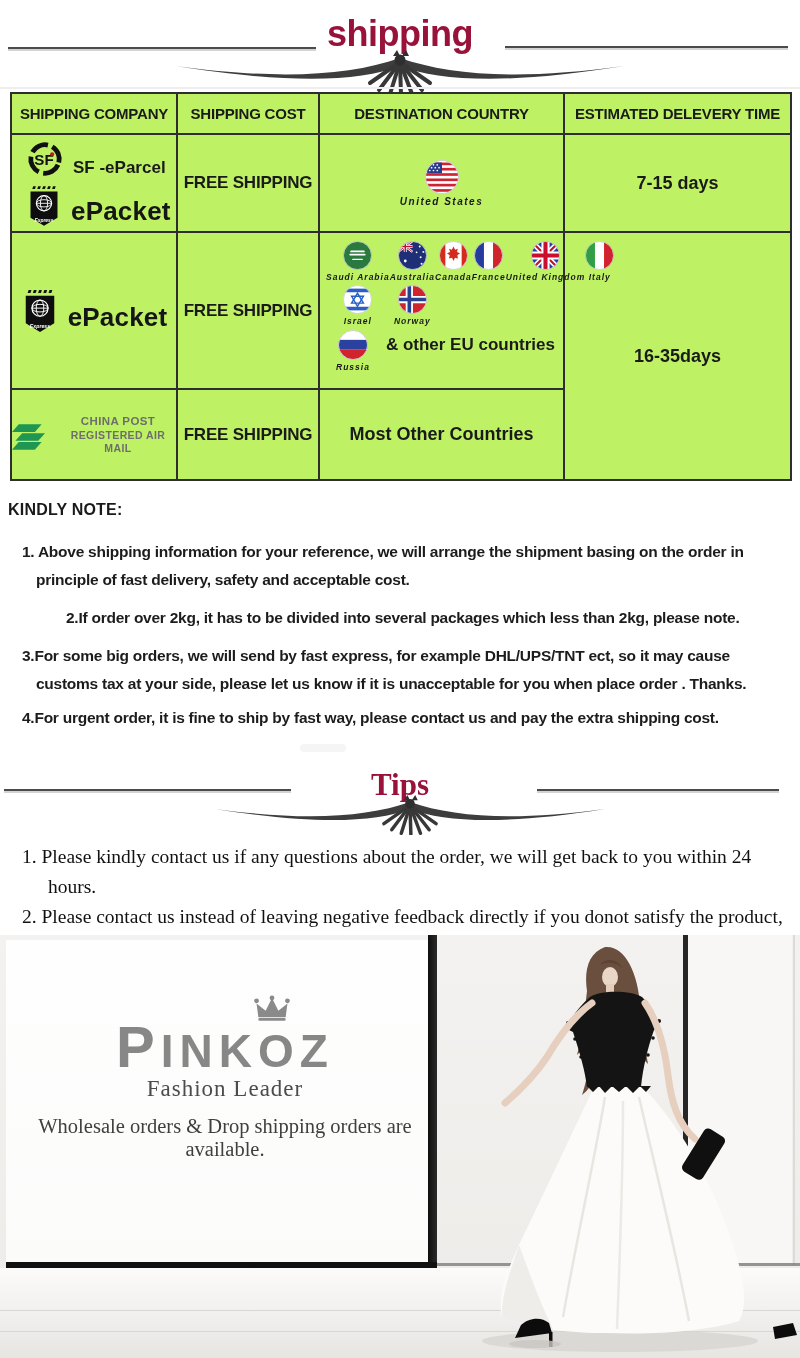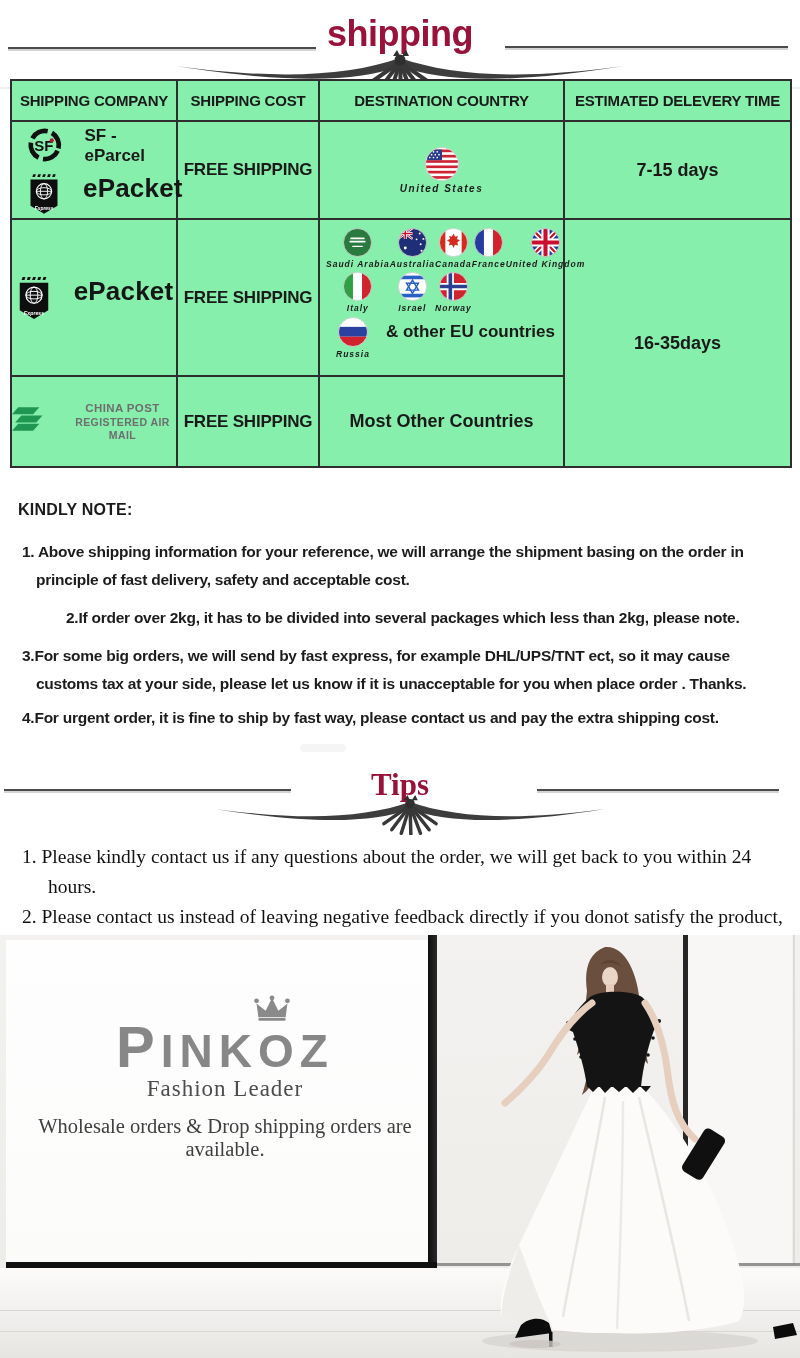--- a/index.html
+++ b/index.html
@@ -13,45 +13,45 @@
   #tips-title{top:767px;font-family:"Liberation Serif",serif;font-weight:700;font-size:31px;}
   .rule{height:2px;background:#4b4b4b;box-shadow:0 2px 0 rgba(80,80,80,.25);}
   #rule-s-l{left:8px;top:47px;width:308px;}
   #rule-s-r{left:505px;top:46px;width:283px;}
   #rule-t-l{left:4px;top:789px;width:287px;}
   #rule-t-r{left:537px;top:789px;width:242px;}
   .faint-band{left:0;top:87px;width:800px;height:2px;background:#efeeee;}
   .ghost{left:300px;top:744px;width:46px;height:8px;background:#f5f5f5;border-radius:4px;}
 
   
-  #ship-table{left:10px;top:79px;width:778px;border:2px solid var(--table-border,#2e2e2e);
-    display:grid;grid-template-columns:166px 142px 245px 1fr;grid-template-rows:41px 98px 157px 89px;background:#86efac;}
+  #ship-table{left:10px;top:92px;width:778px;border:2px solid var(--table-border,#2e2e2e);
+    display:grid;grid-template-columns:166px 142px 245px 1fr;grid-template-rows:41px 98px 157px 89px;background:#bef264;}
   .cell{border-right:2px solid var(--table-border,#2e2e2e);border-bottom:2px solid var(--table-border,#2e2e2e);
     display:flex;align-items:center;justify-content:center;flex-direction:column;overflow:visible;}
   .cell.lc{border-right:none;}
   .cell.lr{border-bottom:none;}
   .th{font-size:15px;font-weight:bold;letter-spacing:-.2px;white-space:nowrap;}
   .bold-val{font-size:17px;font-weight:bold;letter-spacing:-.2px;}
   .days{font-size:18px;font-weight:bold;}
   .company-col{align-items:flex-start;justify-content:center;gap:7px;padding-left:14px;}
-  .logo-row{display:flex;align-items:flex-start;gap:21px;}
+  .logo-row{display:flex;align-items:flex-end;gap:9px;}
   .sf-label{font-size:17px;font-weight:bold;}
   .epk-label{font-size:26px;font-weight:bold;letter-spacing:.2px;color:#161616;}
   .cp-text{color:#6e6e6e;font-weight:bold;line-height:1.25;letter-spacing:.4px;text-align:center;}
   .cp-l1{font-size:11.5px;} .cp-l2{font-size:10.5px;}
 
   .flag-item{display:flex;flex-direction:column;align-items:center;font-style:italic;}
   .flag-label{font-size:8.5px;font-weight:bold;letter-spacing:1px;margin-top:2px;white-space:nowrap;}
   .us-label{font-size:10px;letter-spacing:1.5px;}
-  #flags-grid{display:grid;grid-template-columns:repeat(5,1fr);row-gap:3px;width:100%;padding:8px 6px 0;box-sizing:border-box;}
+  #flags-grid{display:grid;grid-template-columns:repeat(6,1fr);row-gap:3px;width:100%;padding:8px 6px 0;box-sizing:border-box;}
   #russia-row{display:flex;align-items:center;width:100%;padding:4px 0 6px 16px;box-sizing:border-box;}
   #eu-text{font-size:17px;font-weight:bold;margin-left:16px;margin-bottom:12px;}
 
   
-  #kindly{left:18px;top:501px;font-size:16px;font-weight:bold;letter-spacing:.2px;}
+  #kindly{left:8px;top:501px;font-size:16px;font-weight:bold;letter-spacing:.2px;}
   #notes{left:22px;top:538px;width:764px;font-size:15.5px;font-weight:bold;letter-spacing:-.25px;
          line-height:28px;color:#1c1c1c;}
   .note{padding-left:14px;text-indent:-14px;}
   .n1{margin-bottom:10px;} .n2{margin-bottom:10px;margin-left:44px;} .n3{margin-bottom:6px;}
 
   
   #tips-list{left:22px;top:842px;width:770px;font-family:"Liberation Serif",serif;font-size:19.5px;
              line-height:30px;color:#111;}
   .tip{padding-left:26px;text-indent:-26px;}
 

